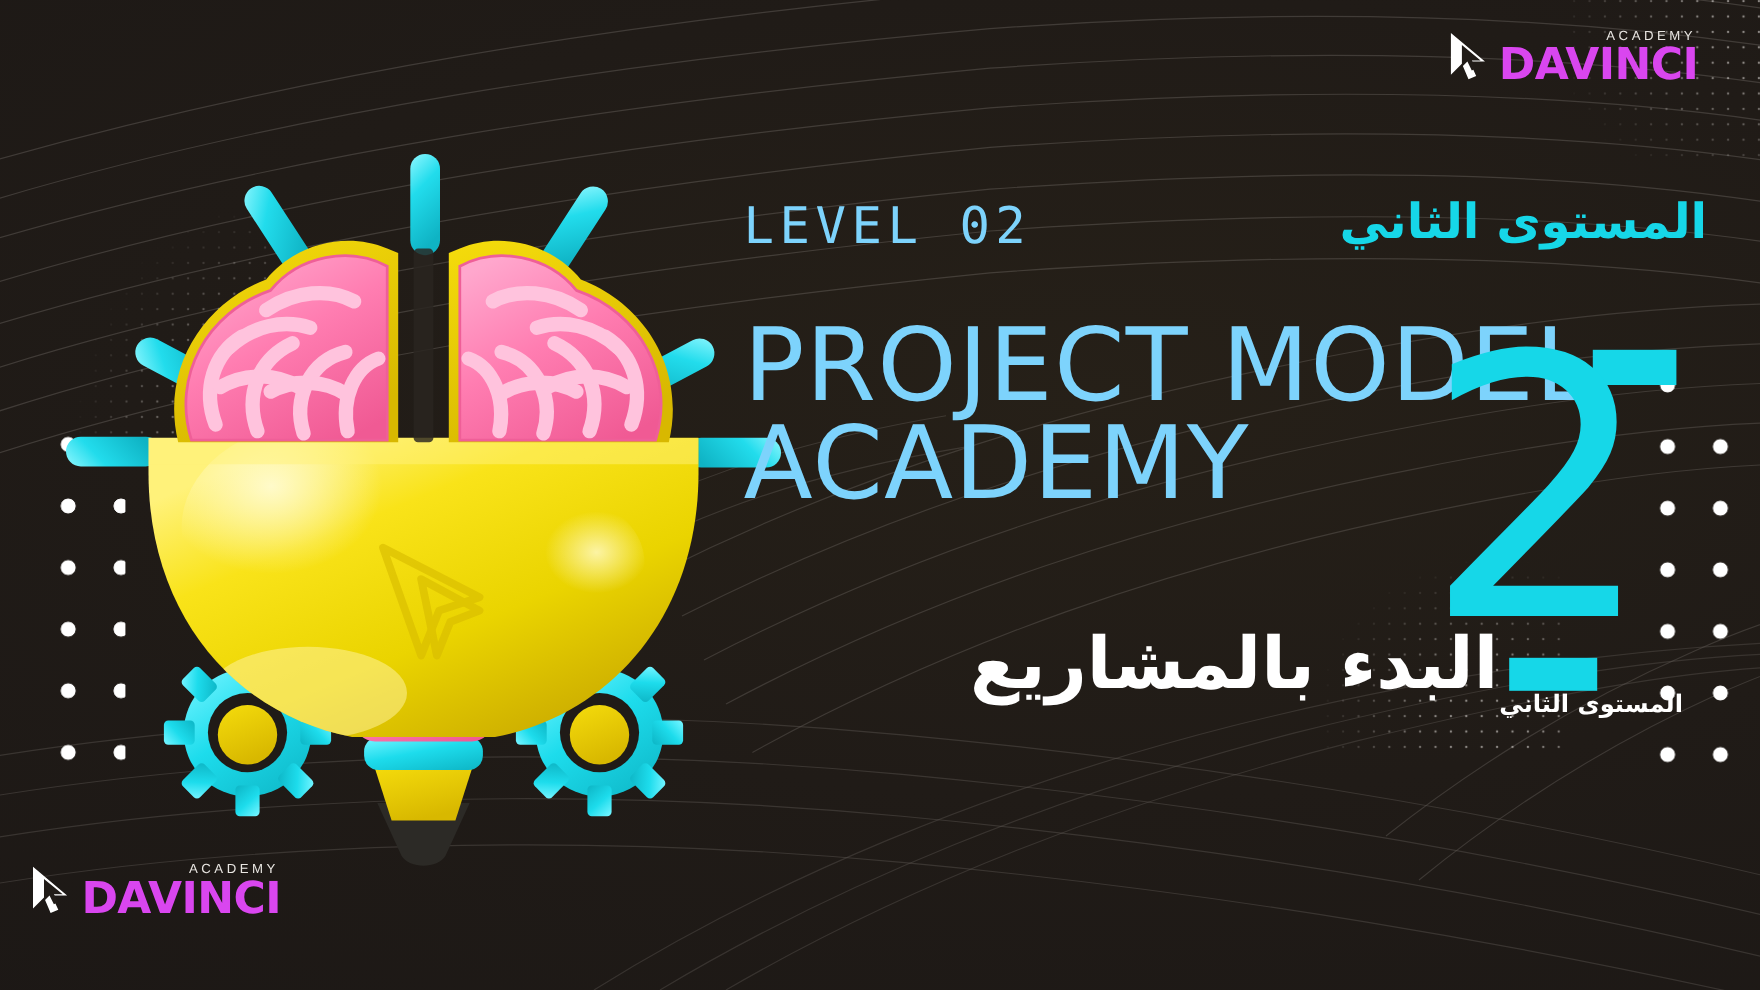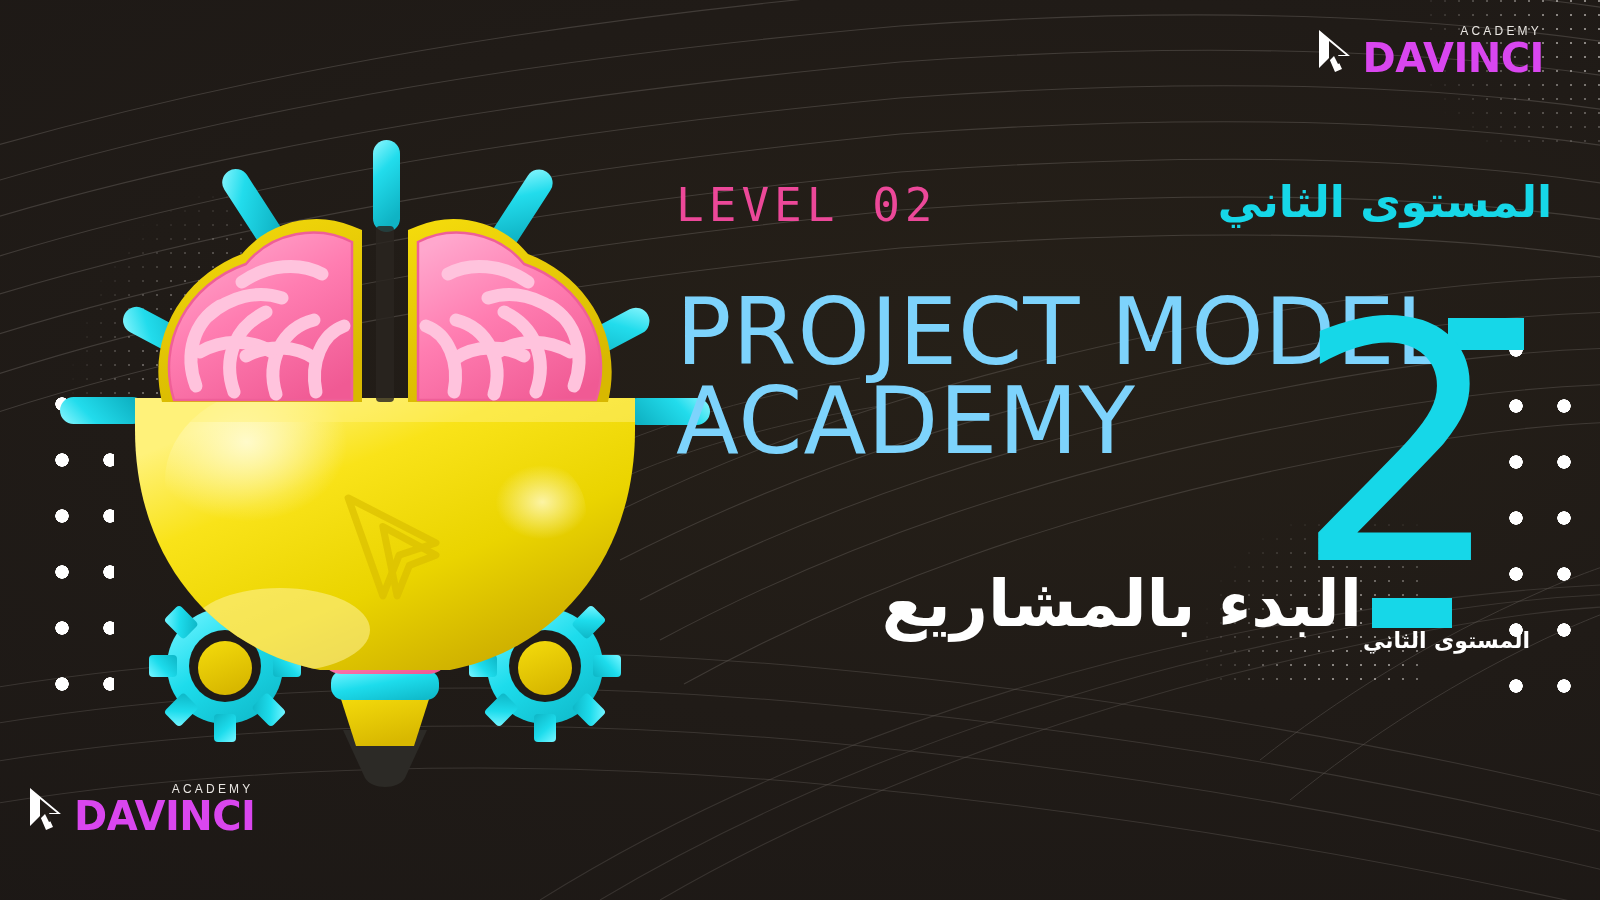--- a/index.html
+++ b/index.html
@@ -34,21 +34,21 @@
   .bigdots{
     position:absolute;
     background-image:radial-gradient(circle, #ffffff 6.5px, transparent 7px);
     background-size:52px 56px;
   }
 
   
   .level-eyebrow{
     position:absolute;left:676px;top:178px;
     font-size:46px;letter-spacing:5px;font-weight:400;
-    color:#ec4899;
+    color:#7dd3fc;
     font-family:"DejaVu Sans Mono","Liberation Mono",monospace;
     text-align:center;
   }
   .title-main{
     position:absolute;left:676px;top:288px;width:820px;
     color:#7dd3fc;font-size:92px;line-height:.97;
     font-weight:400;letter-spacing:1px;
     font-family:"DejaVu Sans","Liberation Sans",sans-serif;
   }
   .title-main .l2{display:block;}

